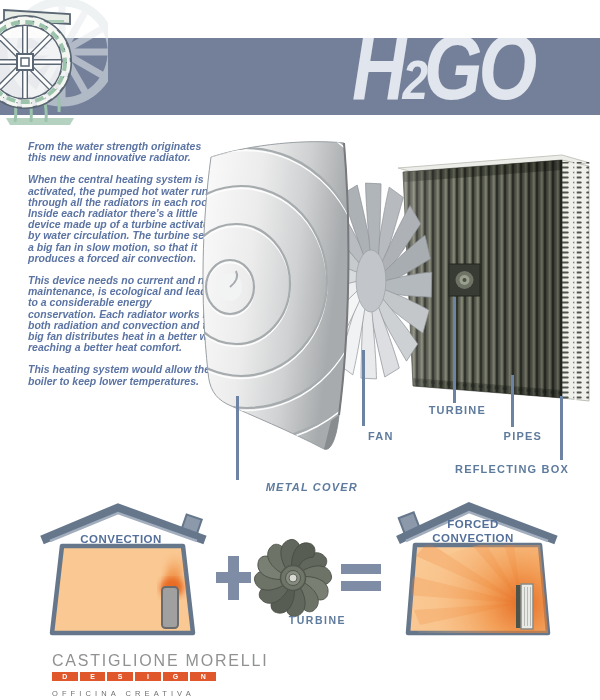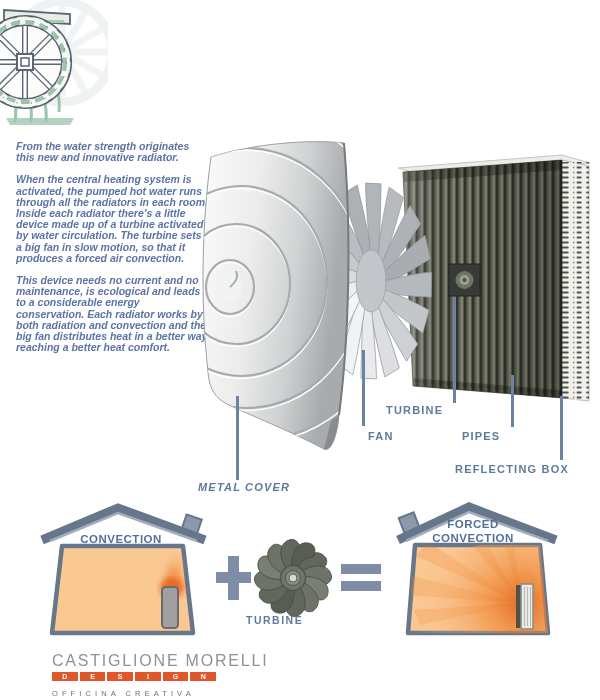--- a/index.html
+++ b/index.html
@@ -6,30 +6,30 @@
   .page{position:relative;width:600px;height:700px;background:#fff;overflow:hidden;
         font-family:"Liberation Sans",sans-serif;}
   
   .banner{position:absolute;left:0;top:38px;width:600px;height:77px;background:#74809A;overflow:hidden;}
   .h2go{position:absolute;left:352px;bottom:-8px;white-space:nowrap;color:#E1E5ED;
         font-style:italic;font-weight:bold;font-size:92px;line-height:86px;letter-spacing:-5px;
         transform:scaleX(.82);transform-origin:left bottom;}
   .h2go .sub{font-size:56px;}
   .wheel-svg{position:absolute;left:0;top:0;}
   
-  .intro{position:absolute;left:16px;top:141px;width:192px;color:#5B74A3;
+  .intro{position:absolute;left:28px;top:141px;width:192px;color:#5B74A3;
          font-style:italic;font-weight:bold;font-size:10.5px;line-height:11.2px;}
   .intro p{margin:0 0 11px 0;}
   
   .art{position:absolute;left:0;top:0;}
   
   .lead{position:absolute;width:3px;background:#6D83A3;}
   
   .plabel{position:absolute;font-weight:bold;font-size:11px;letter-spacing:1.2px;
-          color:#5E7B9D;text-align:left;white-space:nowrap;}
+          color:#5E7B9D;text-align:right;white-space:nowrap;}
   .hlabel{position:absolute;font-weight:bold;font-size:11.5px;letter-spacing:.5px;
           color:#54709A;text-align:center;white-space:nowrap;}
   
   .plus{position:absolute;left:216px;top:556px;width:35px;height:44px;}
   .plus .hbar{position:absolute;left:0;top:16px;width:35px;height:11px;background:#7E8CA5;}
   .plus .vbar{position:absolute;left:12px;top:0;width:11px;height:44px;background:#7E8CA5;}
   .equals{position:absolute;left:341px;top:564px;width:40px;height:28px;}
   .equals .bar{position:absolute;left:0;width:40px;height:10px;background:#7E8CA5;}
   .equals .b1{top:0;} .equals .b2{top:17px;}
   
@@ -38,20 +38,23 @@
   .designbar{margin-top:2px;display:flex;gap:2px;width:164px;height:9px;}
   .designbar span{flex:1;background:#DF572B;color:#fff;font-size:7px;font-weight:bold;
                   text-align:center;line-height:9px;}
   .tagline{margin-top:8px;font-size:7.5px;letter-spacing:4.1px;color:#6E7072;white-space:nowrap;}
 </style>
 </head>
 <body>
 
 <div class="page">
 
+  <div class="banner">
+    <div class="h2go"><span>H</span><span class="sub">2</span><span>GO</span></div>
+  </div>
 
   <svg class="wheel-svg" width="108" height="128" viewBox="0 0 108 128">
     <g opacity="0.55">
       <circle cx="62" cy="52" r="50" fill="none" stroke="#E2E8EB" stroke-width="9"></circle>
       <g stroke="#E6EBEE" stroke-width="7">
         <line x1="108" y1="52" x2="16" y2="52"></line>
           <line x1="101.8" y1="75" x2="22.2" y2="29"></line>
         <line x1="85" y1="91.8" x2="39" y2="12.2"></line>
           <line x1="62" y1="98" x2="62" y2="6"></line>
         <line x1="39" y1="91.8" x2="85" y2="12.2"></line>
@@ -97,20 +100,21 @@
       </g>
       <rect x="17" y="54" width="16" height="16" fill="#FFFFFF" stroke="#5A6673" stroke-width="2"></rect>
       <rect x="21" y="58" width="8" height="8" fill="none" stroke="#5A6673" stroke-width="1.5"></rect>
     </g>
   </svg>
 
   <div class="intro">
     <p>From the water strength originates this new and innovative radiator.</p>
     <p>When the central heating system is activated, the pumped hot water runs through all the radiators in each room. Inside each radiator there’s a little device made up of a turbine activated by water circulation. The turbine sets a big fan in slow motion, so that it produces a forced air convection.</p>
     <p>This device needs no current and no maintenance, is ecological and leads to a considerable energy conservation. Each radiator works by both radiation and convection and the big fan distributes heat in a better way reaching a better heat comfort.</p>
+    <p>This heating system would allow the boiler to keep lower temperatures.</p>
   </div>
 
   <svg class="art" width="600" height="700" viewBox="0 0 600 700">
     <defs>
       <linearGradient id="covGrad" x1="0" y1="0" x2="1" y2="0.25">
         <stop offset="0" stop-color="#FBFBFB"></stop>
           <stop offset="0.4" stop-color="#ECECEC"></stop>
         <stop offset="0.7" stop-color="#CFD1D2"></stop>
           <stop offset="0.97" stop-color="#A8ABAD"></stop>
       </linearGradient>

